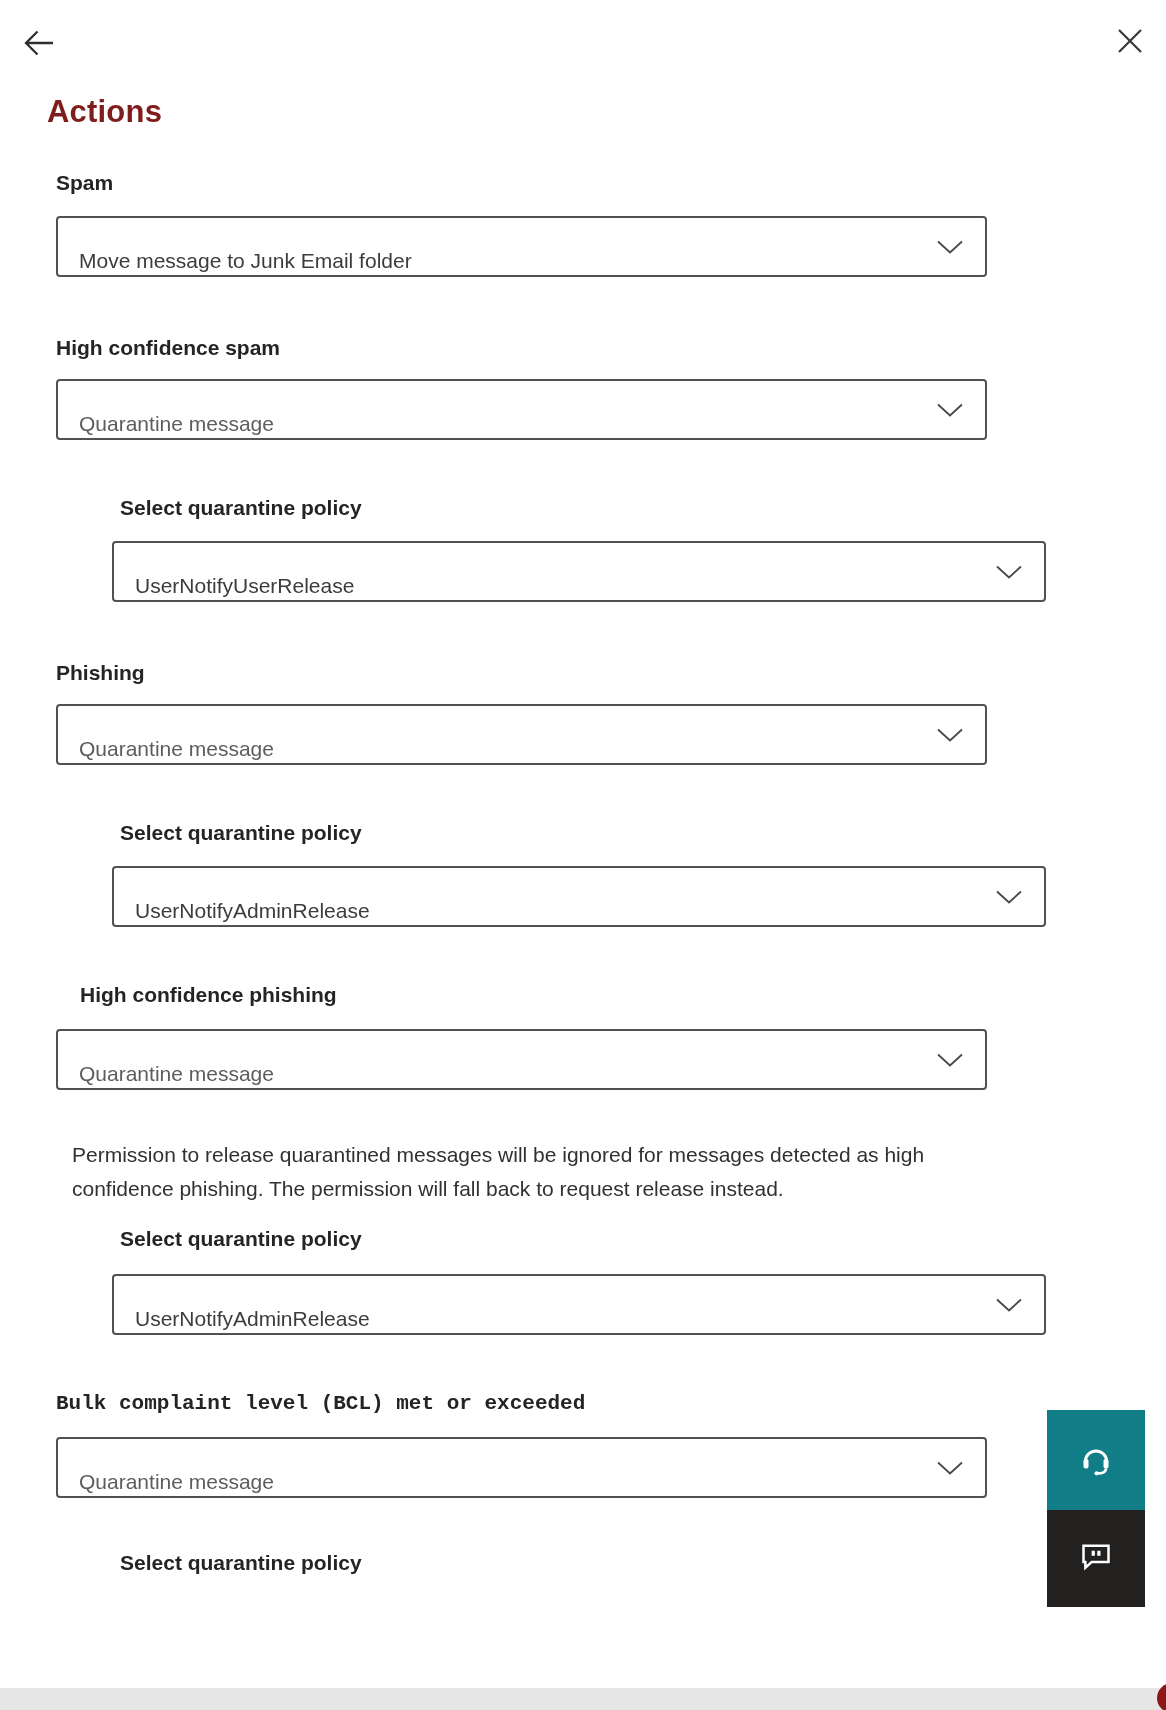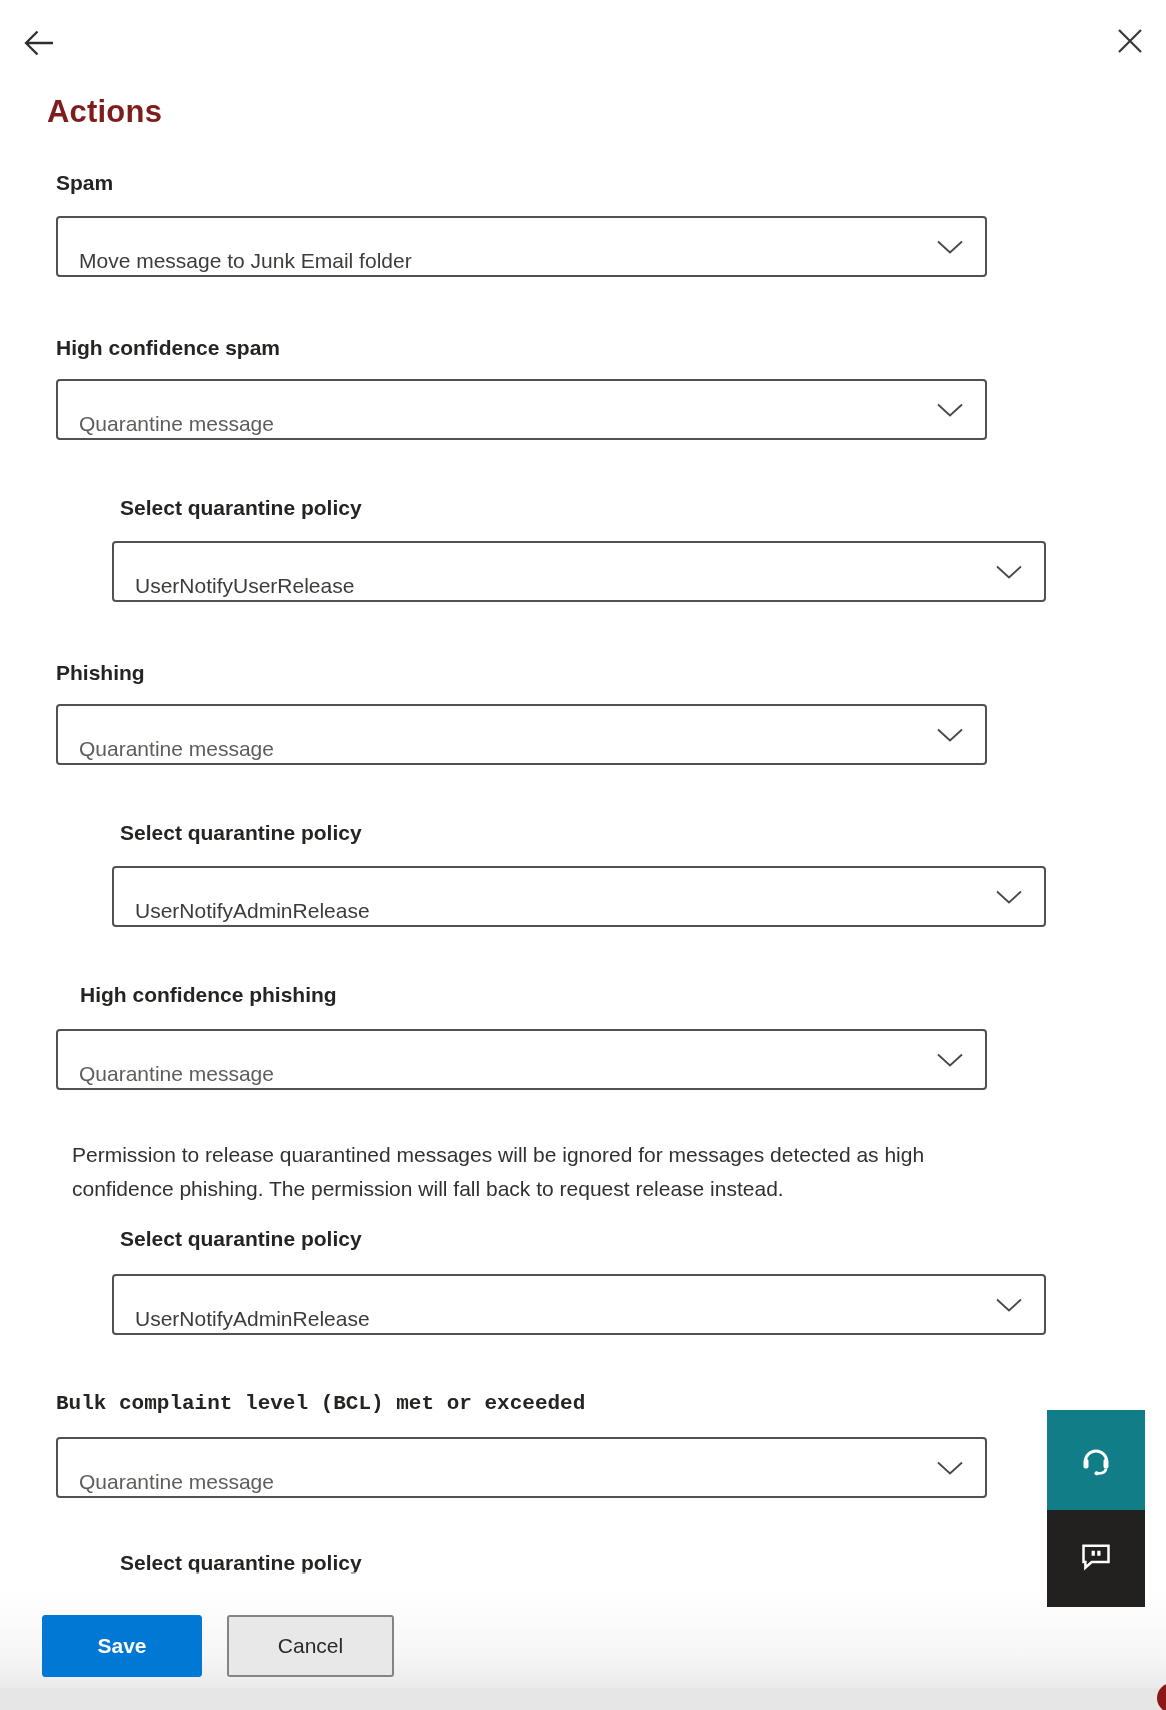--- a/index.html
+++ b/index.html
@@ -117,24 +117,20 @@
   <div class="lbl" style="left:56px; top:1392px;font-family:Liberation Mono, monospace;">Bulk complaint level (BCL) met or exceeded</div>
   <div class="dd" style="left:56px; top:1437px; width:931px;">
     <span class="dd-text muted">Quarantine message</span>
     <svg class="chev" width="26" height="14" viewBox="0 0 26 14" fill="none">
       <path d="M1 1.5 L13 12.5 L25 1.5" stroke="#4a4846" stroke-width="1.8" fill="none"></path>
     </svg>
   </div>
 
   <div class="cut-label">Select quarantine policy</div>
 
-  <div class="footer">
-    <button class="btn btn-save">Save</button>
-    <button class="btn btn-cancel">Cancel</button>
-  </div>
 
   <div class="bottom-strip"></div>
   <div class="red-sliver"></div>
 
   <button class="side-widget widget-support">
     <span>
       <svg width="40" height="40" viewBox="0 0 32 32" fill="none">
         <path d="M7.5 18 a8.5 8.5 0 0 1 17 0" stroke="#ffffff" stroke-width="2.4" fill="none"></path>
         <rect x="6" y="16" width="4" height="7.5" rx="1.6" fill="#ffffff"></rect>
         <rect x="22" y="16" width="4" height="7.5" rx="1.6" fill="#ffffff"></rect>

